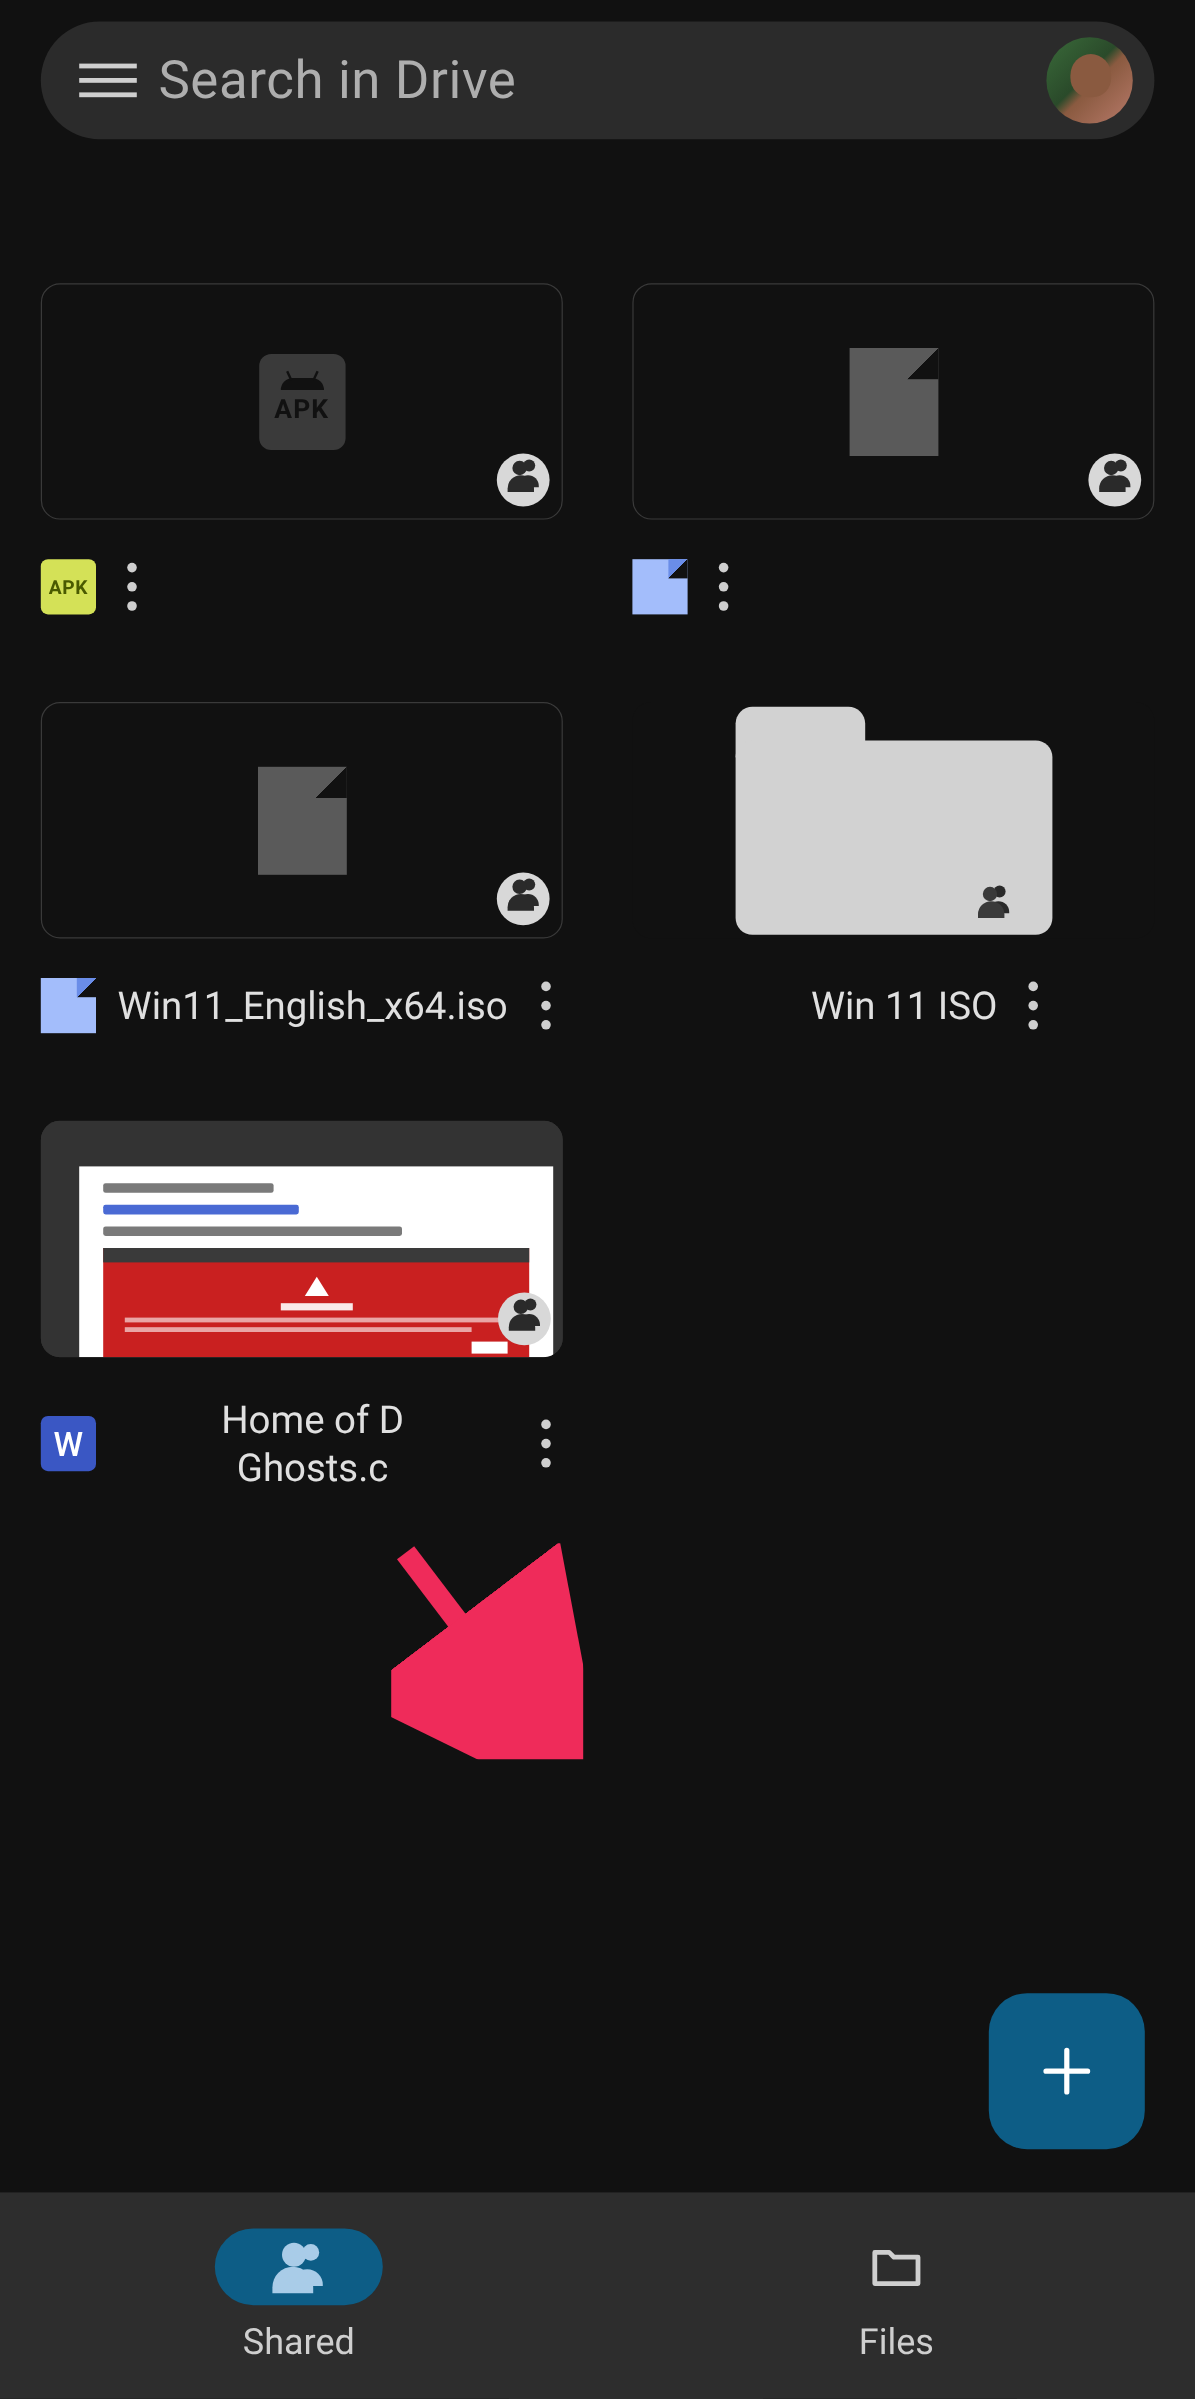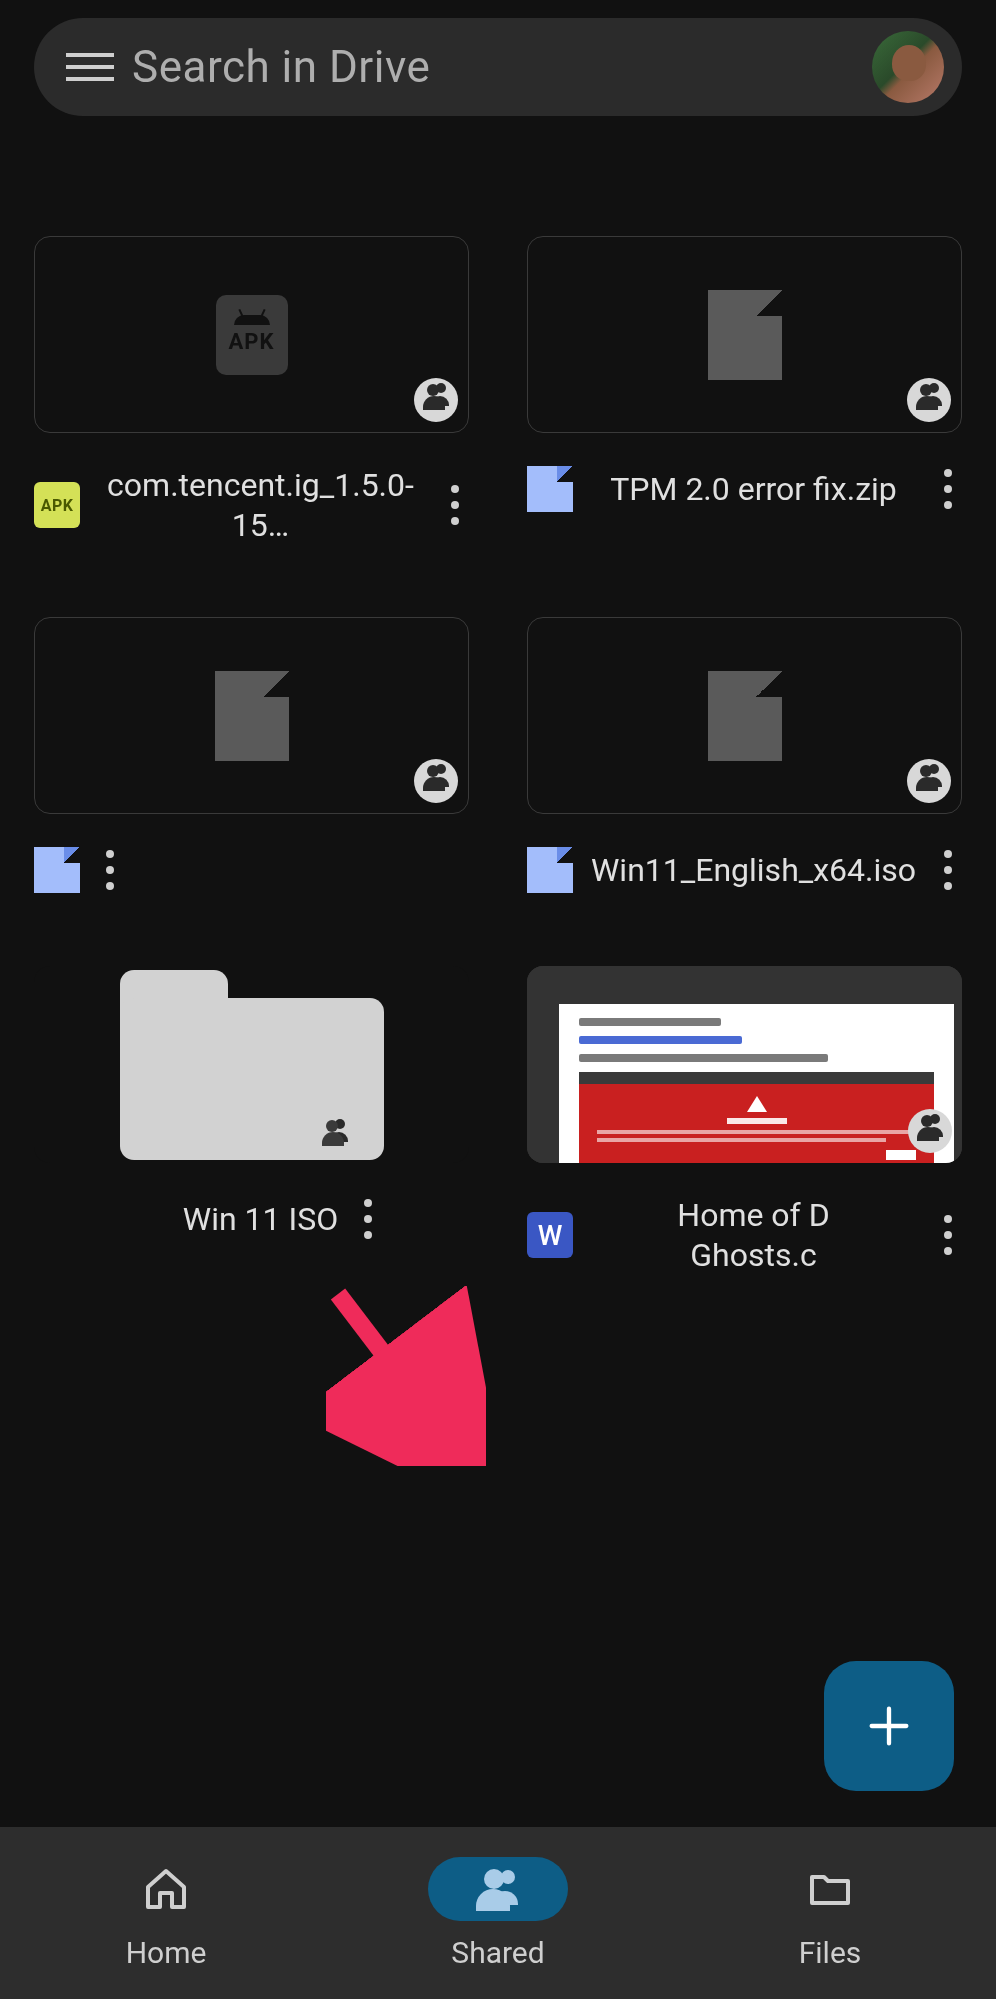--- a/index.html
+++ b/index.html
@@ -114,46 +114,28 @@
       <div class="apk-box">
         <div class="ant"></div>
         <div class="txt">APK</div>
       </div>
       <div class="shared-badge">
           <div class="people-icon"></div>
         </div>
     </div>
     <div class="meta">
       <div class="type-icon type-apk">APK</div>
-      <div class="file-name">com.tencent.ig_1.5.0-15…</div>
-      <div class="more">
-          <span></span>
-          <span></span>
-          <span></span>
-        </div>
-    </div>
-  </div>
-
-  <div class="item">
-    <div class="thumb">
-      <div class="file-shape"></div>
-      <div class="shared-badge">
-          <div class="people-icon"></div>
-        </div>
-    </div>
-    <div class="meta">
-      <div class="type-icon type-file"></div>
-      <div class="file-name">TPM 2.0 error fix.zip</div>
-      <div class="more">
-          <span></span>
-          <span></span>
-          <span></span>
-        </div>
-    </div>
-  </div>
+      <div class="more">
+          <span></span>
+          <span></span>
+          <span></span>
+        </div>
+    </div>
+  </div>
+
 
   <div class="item">
     <div class="thumb">
       <div class="file-shape"></div>
       <div class="shared-badge">
           <div class="people-icon"></div>
         </div>
     </div>
     <div class="meta">
       <div class="type-icon type-file"></div>
@@ -247,28 +229,20 @@
   <defs>
     <marker id="ah" markerWidth="12" markerHeight="12" refX="6" refY="6" orient="auto">
       <path d="M0,0 L12,6 L0,12 Z" fill="#ef2b5a"></path>
     </marker>
   </defs>
   <line x1="12" y1="8" x2="120" y2="150" stroke="#ef2b5a" stroke-width="18" marker-end="url(#ah)"></line>
 </svg>
 
 <div class="bottom-nav">
   <div class="nav-item">
-    <div class="nav-icon-wrap">
-      <svg viewBox="0 0 24 24">
-          <path d="M3 11 L12 3 L21 11 V21 H15 V14 H9 V21 H3 Z" fill="none" stroke="#cfcfcf" stroke-width="2" stroke-linejoin="round"></path>
-        </svg>
-    </div>
-    <div class="nav-label">Home</div>
-  </div>
-  <div class="nav-item">
     <div class="nav-icon-wrap active">
       <div class="people"></div>
     </div>
     <div class="nav-label">Shared</div>
   </div>
   <div class="nav-item">
     <div class="nav-icon-wrap">
       <svg viewBox="0 0 24 24">
           <path d="M3 6 H9 L11 8 H21 V19 H3 Z" fill="none" stroke="#cfcfcf" stroke-width="2" stroke-linejoin="round"></path>
         </svg>

